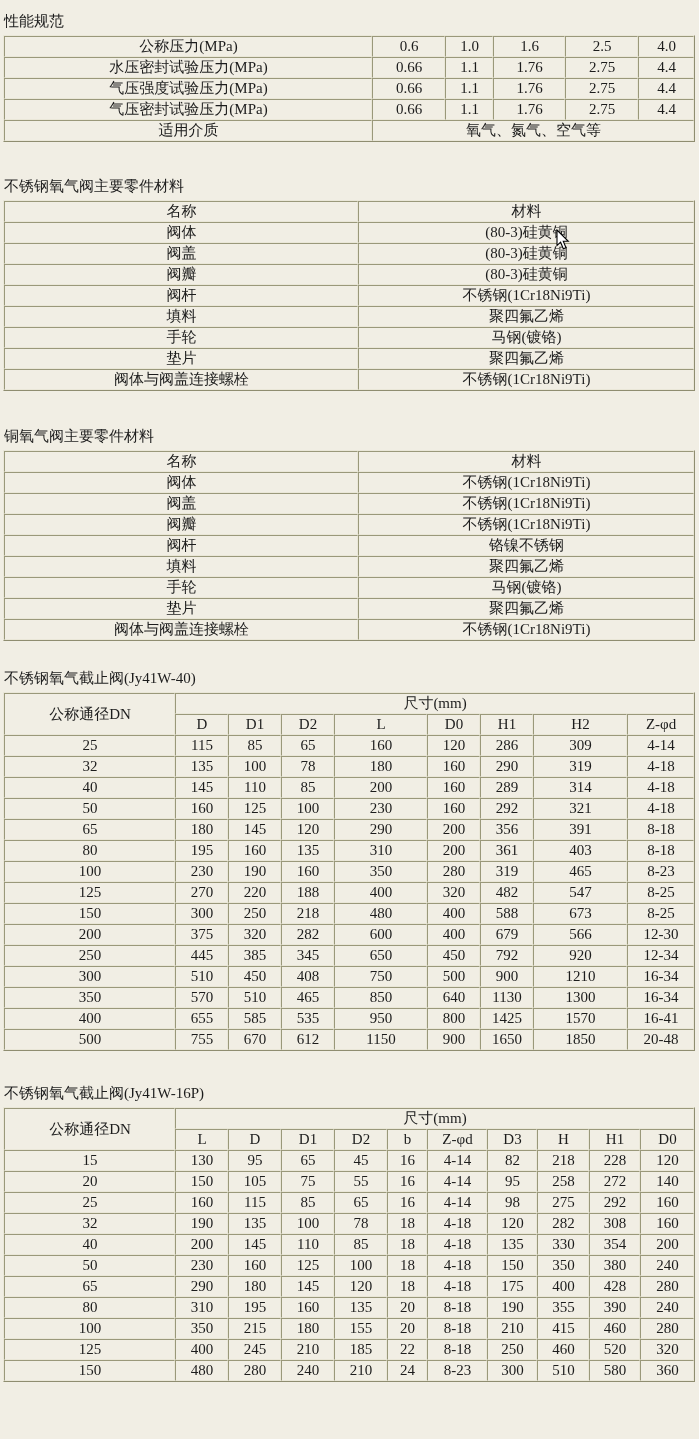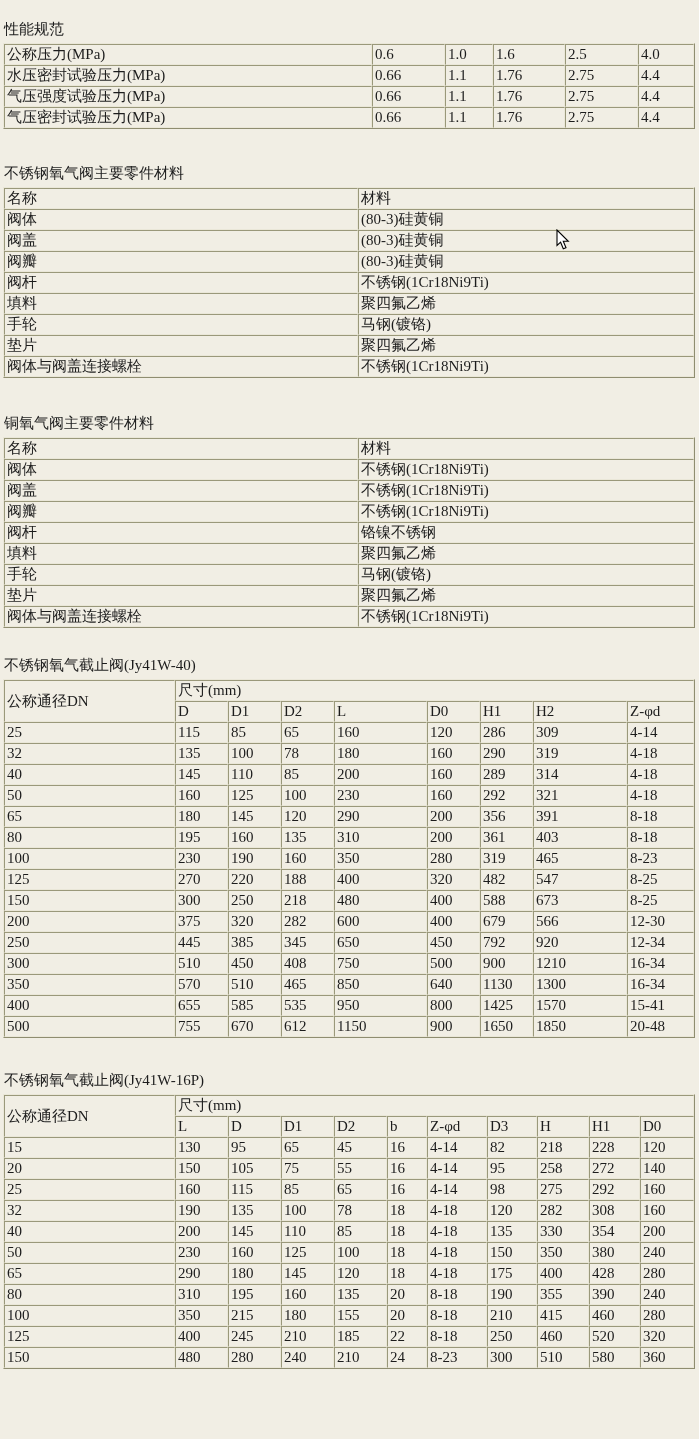--- a/index.html
+++ b/index.html
@@ -7,29 +7,29 @@
     width:699px;height:1439px;overflow:hidden;position:relative;
     background:#f1eee4;color:#1c1c1c;
     font-family:"Liberation Serif","DejaVu Serif",serif;
     font-size:15px;
   }
   .content{padding:5px 3px 0 3px;}
   .section-title{
     font-size:15px;line-height:17px;margin:0 0 5px 1px;
     white-space:nowrap;
   }
-  .sec1{margin-top:16px;}
+  .sec1{margin-top:8px;}
   .sec2{margin-top:36px;}
   .sec3{margin-top:37px;}
   .sec4{margin-top:29px;}
   .sec5{margin-top:34px;}
   table.grid{
     border-collapse:separate;border-spacing:0;table-layout:fixed;
     width:692px;
-    border:1px solid;border-color:#eae7d8 #8f8d70 #8f8d70 #eae7d8;
+    border:1px solid;border-color:#eae7d8 #8f8d70 #8f8d70 #eae7d8;text-align:center;
   }
   table.grid td{
     box-sizing:border-box;
     height:19px;line-height:19px;
     padding:0 1px 0 2px;
     border:1px solid;border-color:#9a987a #eae7d8 #eae7d8 #9a987a;
     overflow:hidden;white-space:nowrap;
     font-size:15px;vertical-align:middle;
   }
   #cursor{position:absolute;left:556px;top:229px;width:14px;height:22px;}
@@ -76,20 +76,24 @@
             <td>4.4</td>
           </tr>
           <tr>
             <td>气压密封试验压力(MPa)</td>
             <td>0.66</td>
             <td>1.1</td>
             <td>1.76</td>
             <td>2.75</td>
             <td>4.4</td>
           </tr>
+          <tr>
+            <td>适用介质</td>
+            <td colspan="5">氧气、氮气、空气等</td>
+          </tr>
         </tbody>
       </table>
   </div>
 
   <div class="section sec2">
     <div class="section-title">不锈钢氧气阀主要零件材料</div>
     <table class="grid">
         <colgroup>
           <col style="width: 354px;">
           <col style="width: 336px;">
@@ -357,21 +361,21 @@
           </tr>
           <tr>
             <td>400</td>
             <td>655</td>
             <td>585</td>
             <td>535</td>
             <td>950</td>
             <td>800</td>
             <td>1425</td>
             <td>1570</td>
-            <td>15-41</td>
+            <td>16-41</td>
           </tr>
           <tr>
             <td>500</td>
             <td>755</td>
             <td>670</td>
             <td>612</td>
             <td>1150</td>
             <td>900</td>
             <td>1650</td>
             <td>1850</td>

